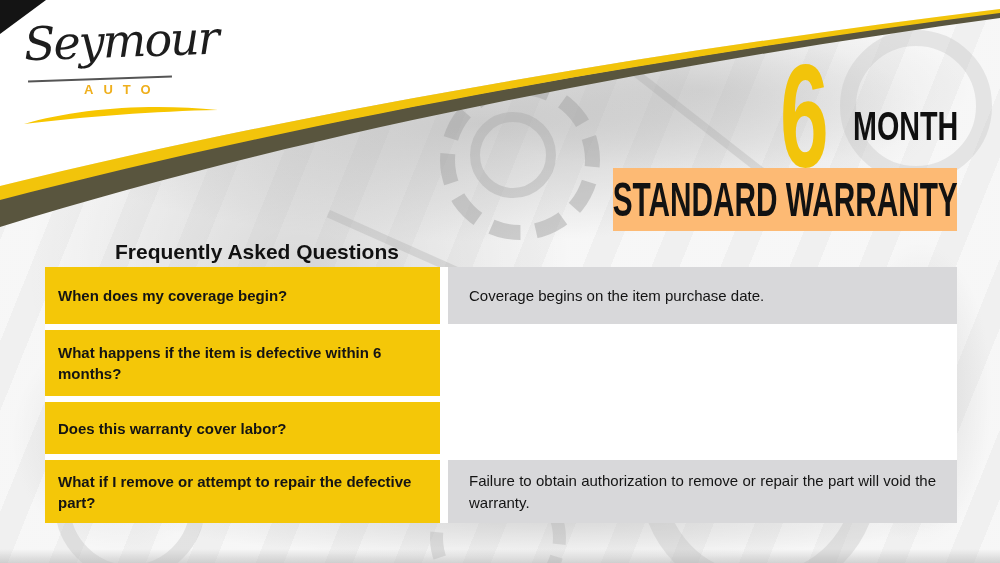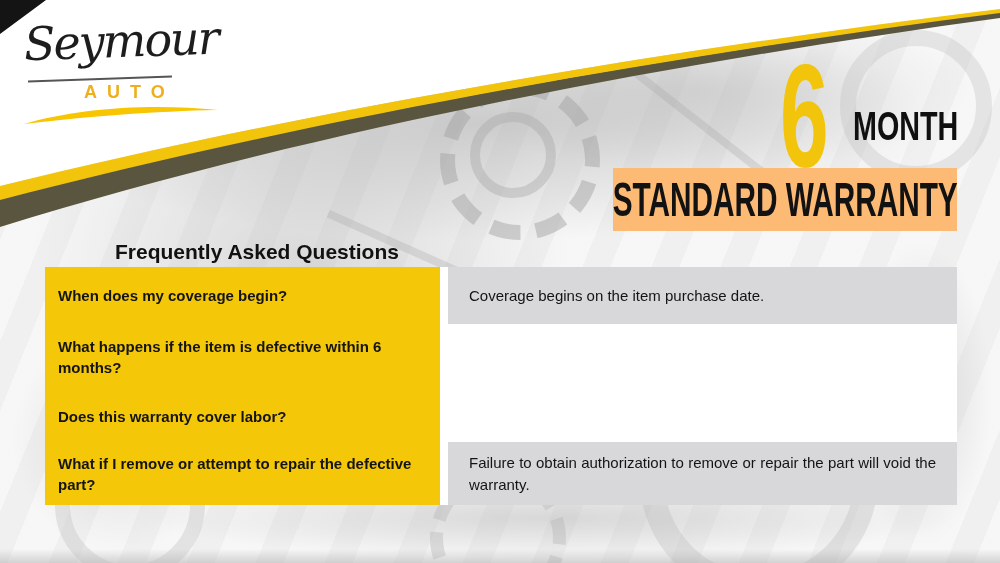--- a/index.html
+++ b/index.html
@@ -42,21 +42,21 @@
   .logo{position:absolute;left:22px;top:16px;width:210px;height:110px;z-index:4;}
   .logo .script{
     position:absolute;left:2px;top:2px;
     font-family:"DejaVu Serif", serif;font-style:italic;font-weight:500;
     font-size:46px;line-height:1;color:#1d1d1d;letter-spacing:-2px;
     transform:rotate(-2deg);
   }
   .logo .underline{position:absolute;left:6px;top:62px;width:144px;height:2px;background:#555;transform:rotate(-2deg);}
   .logo .sub{
     position:absolute;left:62px;top:66px;
-    font-size:18px;font-weight:bold;letter-spacing:10px;color:#efaf1c;
+    font-size:13px;font-weight:bold;letter-spacing:10px;color:#efaf1c;
   }
   .logo .logo-swoosh{position:absolute;left:0;top:86px;}
 
   
   .hero-number{
     position:absolute;left:780px;top:44px;z-index:3;
     font-size:146px;line-height:1;font-weight:bold;color:#f2c40b;
     transform:scaleX(0.60);transform-origin:left top;
   }
   .hero-unit{
@@ -75,21 +75,21 @@
 
   
   .faq-heading{
     position:absolute;left:115px;top:240px;z-index:4;
     font-size:21px;font-weight:bold;color:#111;
   }
   .faq-table{
     position:absolute;left:45px;top:267px;width:912px;z-index:4;
     background:#ffffff;
   }
-  .frow{display:flex;}
+  .frow{display:flex;margin-bottom:6px;}
   .frow:last-child{margin-bottom:0;}
   .frow .qcell{
     width:395px;box-sizing:border-box;background:#f4c708;
     display:flex;align-items:center;padding:0 13px;margin-right:8px;
     font-weight:bold;font-size:15px;color:#141414;line-height:1.4;
   }
   .frow .acell{
     flex:1;box-sizing:border-box;background:#d8d8da;
     display:flex;align-items:center;padding:0 21px;
     font-size:15px;color:#141414;line-height:1.45;

